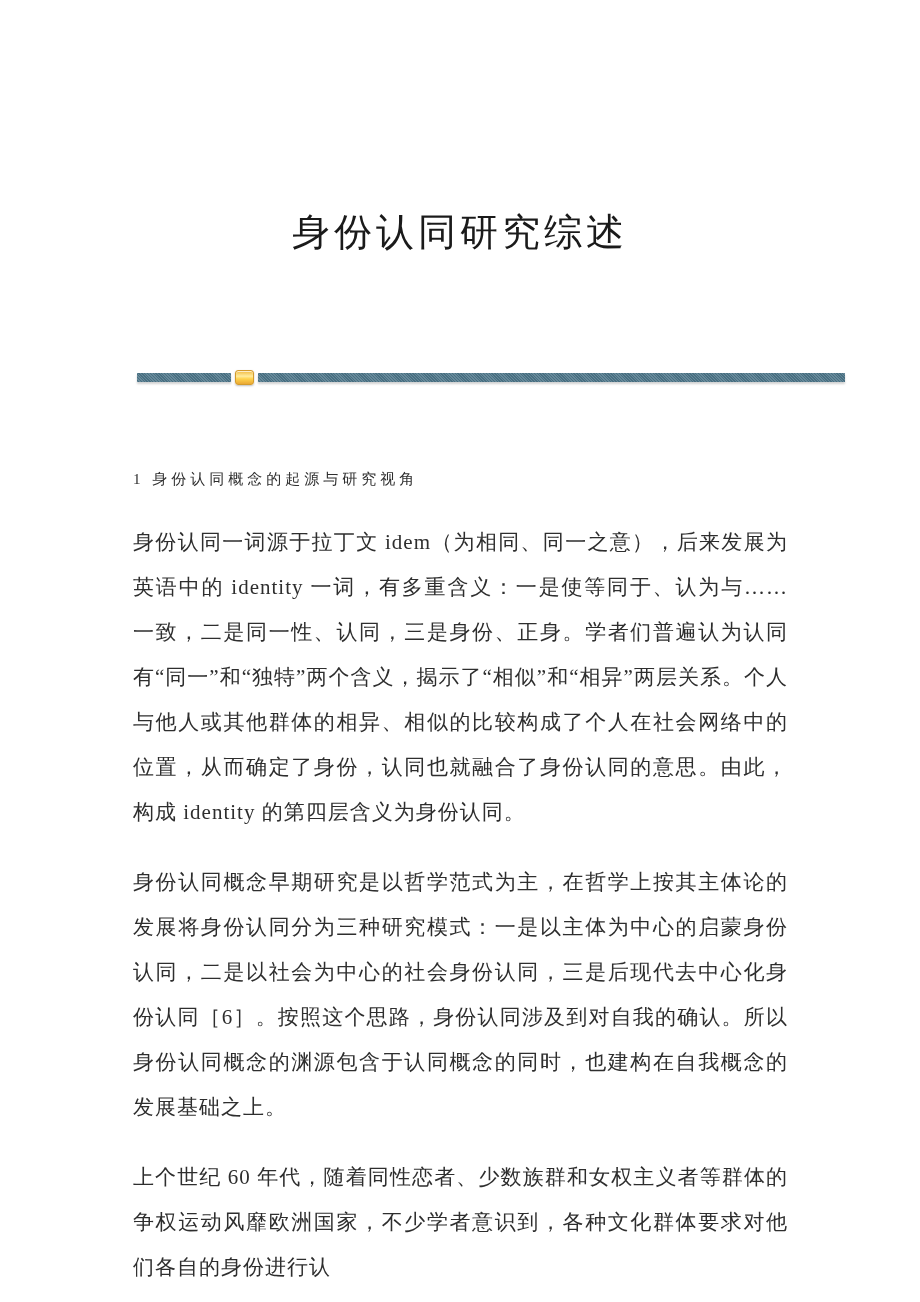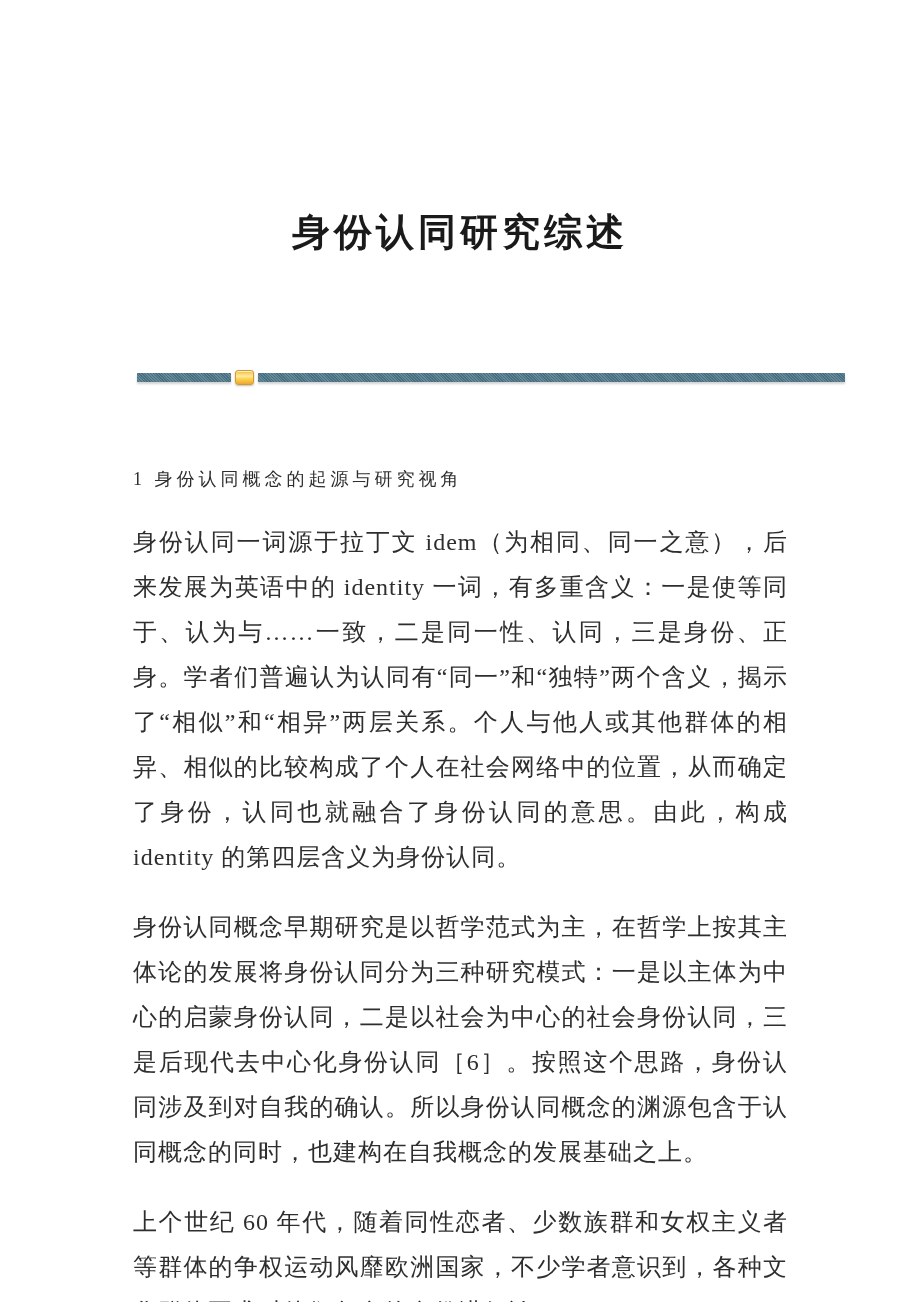--- a/index.html
+++ b/index.html
@@ -17,21 +17,21 @@
   .page {
     position: relative;
     width: 920px;
     height: 1302px;
     background: #ffffff;
   }
   .doc-title {
     margin: 202px 0 0 0;
     text-align: center;
     font-size: 38px;
-    font-weight: bold;
+    font-weight: normal;
     line-height: 60px;
     letter-spacing: 4px;
     color: #1a1a1a;
   }
   .divider-row {
     display: flex;
     align-items: center;
     margin: 106px 0 0 137px;
     width: 708px;
     height: 18px;
@@ -51,29 +51,29 @@
     margin: 0 4px;
     border: 1px solid #d39b2d;
     border-radius: 3px;
     background: linear-gradient(#f2b93e, #ffec9e 40%, #ffd34e 60%, #eaa834);
     box-shadow: 0 1px 2px rgba(0,0,0,0.25), inset 0 1px 0 rgba(255,255,255,0.7);
   }
   .content {
     margin: 78px 132px 0 133px;
   }
   .section-heading {
-    font-size: 18px;
+    font-size: 15px;
     font-weight: normal;
     letter-spacing: 4px;
     line-height: 30px;
     margin: 0 0 26px 0;
     color: #2e2e2e;
   }
   .content p {
-    font-size: 24px;
+    font-size: 21px;
     line-height: 45px;
     letter-spacing: 1px;
     text-align: justify;
     margin: 0 0 25px 0;
     color: #2e2e2e;
   }
 </style>
 </head>
 <body>
 

